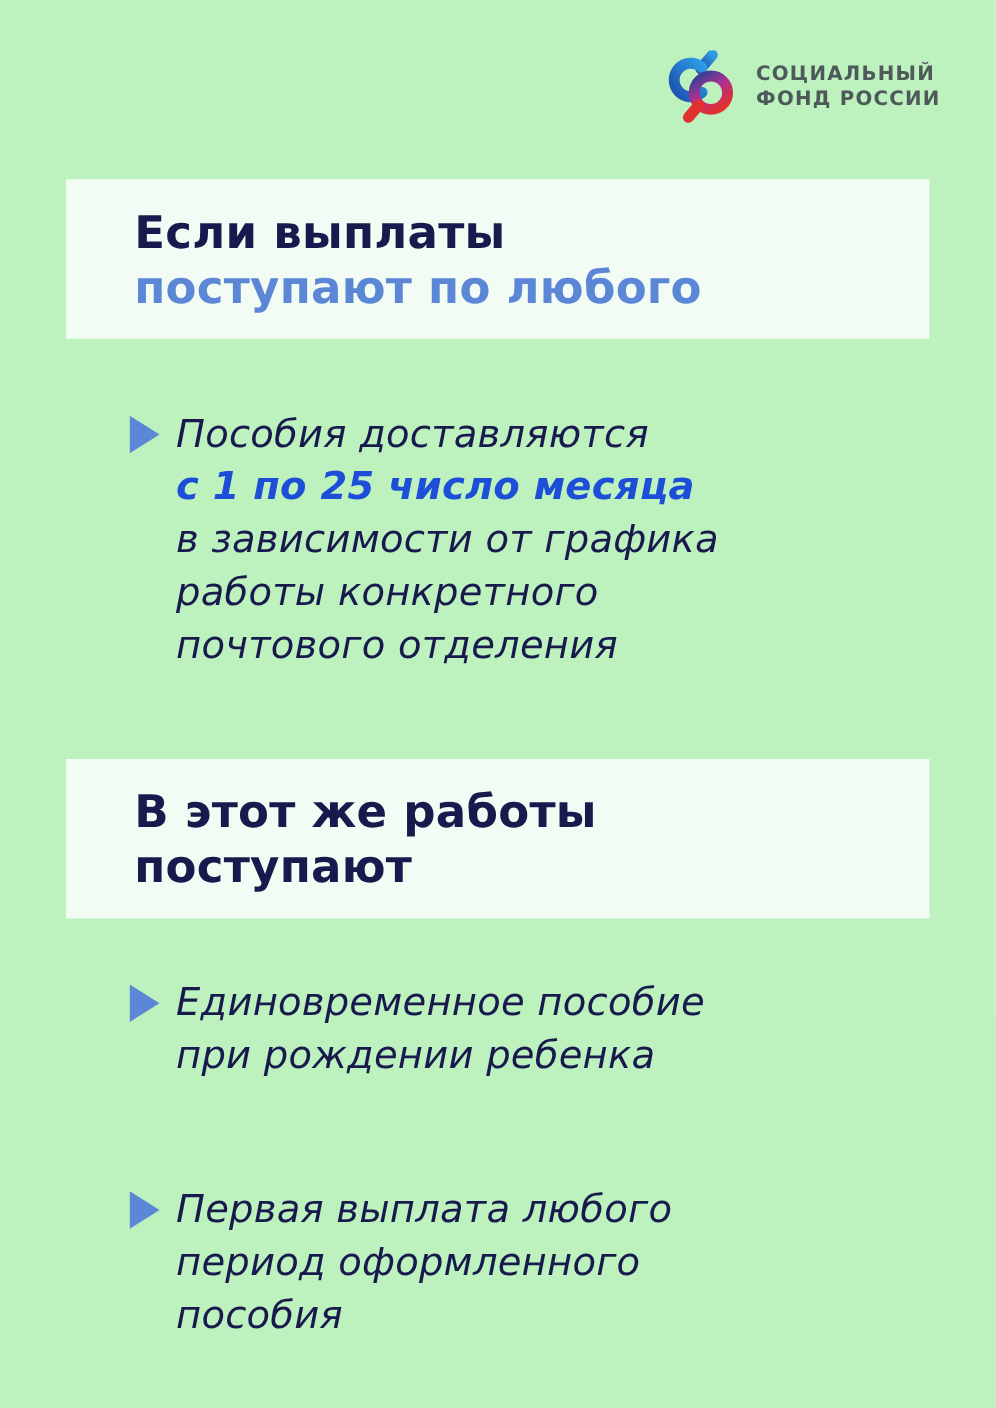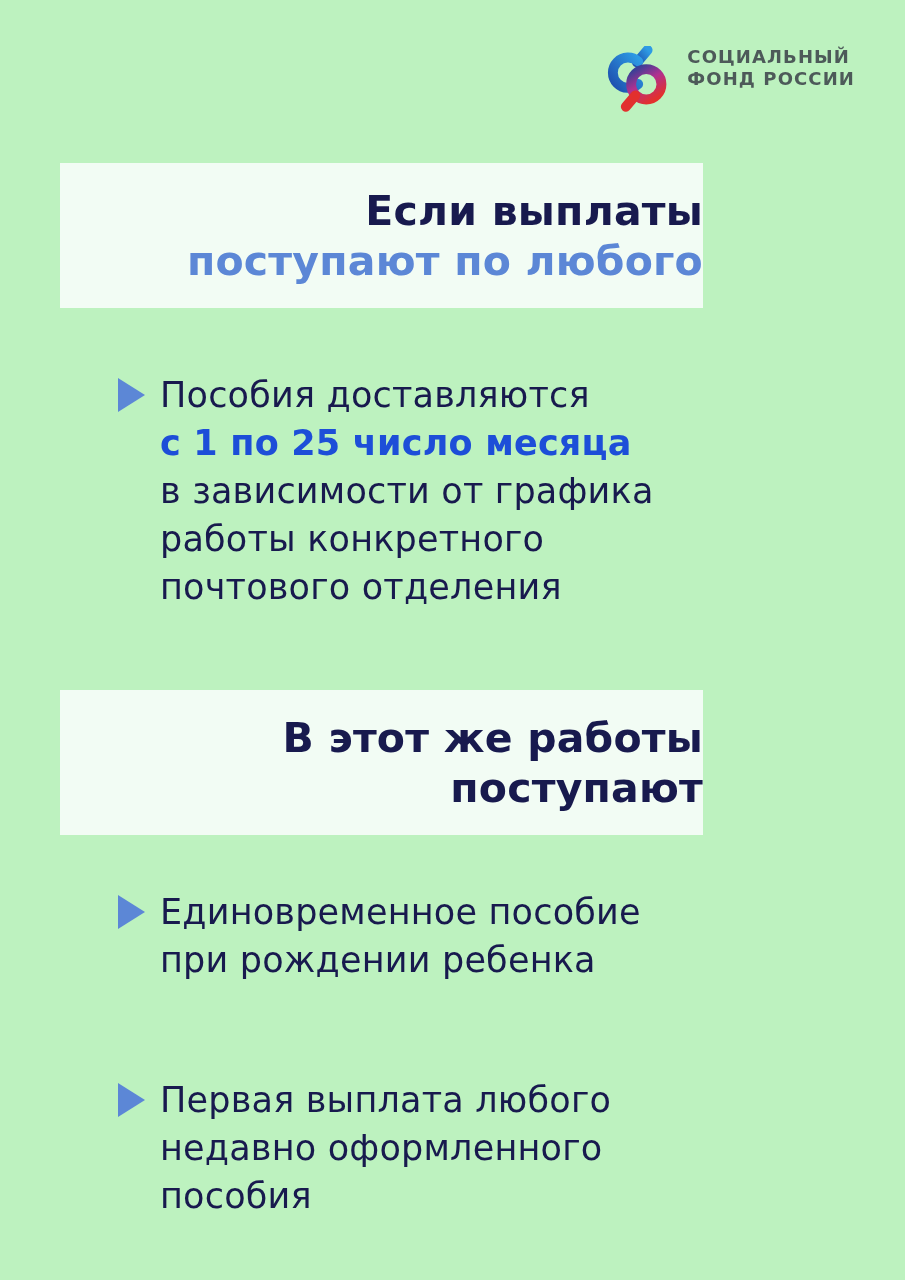--- a/index.html
+++ b/index.html
@@ -11,63 +11,64 @@
     overflow: hidden;
     font-family: "DejaVu Sans", "Liberation Sans", sans-serif;
   }
 
   
   .logo {
     position: absolute;
     top: 46px;
     right: 50px;
     display: flex;
+    align-items: center;
     gap: 13px;
   }
   .logo-icon { width: 70px; height: 66px; display: block; }
   .logo-text {
     color: #4d5a59;
     font-size: 18px;
     font-weight: 700;
     letter-spacing: 1.1px;
     line-height: 22px;
     white-space: nowrap;
   }
 
   
   .title-box {
     position: absolute;
     left: 60px;
-    width: 643px;
+    width: 785px;
     height: 145px;
     background: #f2fcf4;
     display: flex;
     flex-direction: column;
     justify-content: center;
     padding-left: 62px;
     box-sizing: border-box;
-    align-items: flex-end;
   }
   .box-1 { top: 163px; }
   .box-2 { top: 690px; }
   .title-line {
     font-size: 41px;
     font-weight: 700;
     line-height: 50px;
     color: #181a4e;
     letter-spacing: 0.2px;
   }
   .title-line.accent { color: #5c87d6; }
 
   
   .bullet {
     position: absolute;
     left: 118px;
     display: flex;
     align-items: flex-start;
+    font-style: italic;
   }
   .bullet-1 { top: 371px; }
   .bullet-2 { top: 888px; }
   .bullet-3 { top: 1076px; }
   .tri {
     width: 0; height: 0;
     border-left: 27px solid #5c87d6;
     border-top: 17px solid transparent;
     border-bottom: 17px solid transparent;
     margin-top: 7px;
@@ -142,18 +143,18 @@
     <div class="bullet-text">
       <div>Единовременное пособие</div>
       <div>при рождении ребенка</div>
     </div>
   </div>
 
   <div class="bullet bullet-3">
     <div class="tri"></div>
     <div class="bullet-text">
       <div>Первая выплата любого</div>
-      <div>недавно оформленного</div>
+      <div>период оформленного</div>
       <div>пособия</div>
     </div>
   </div>
 
 </div>
 
 </body></html>

